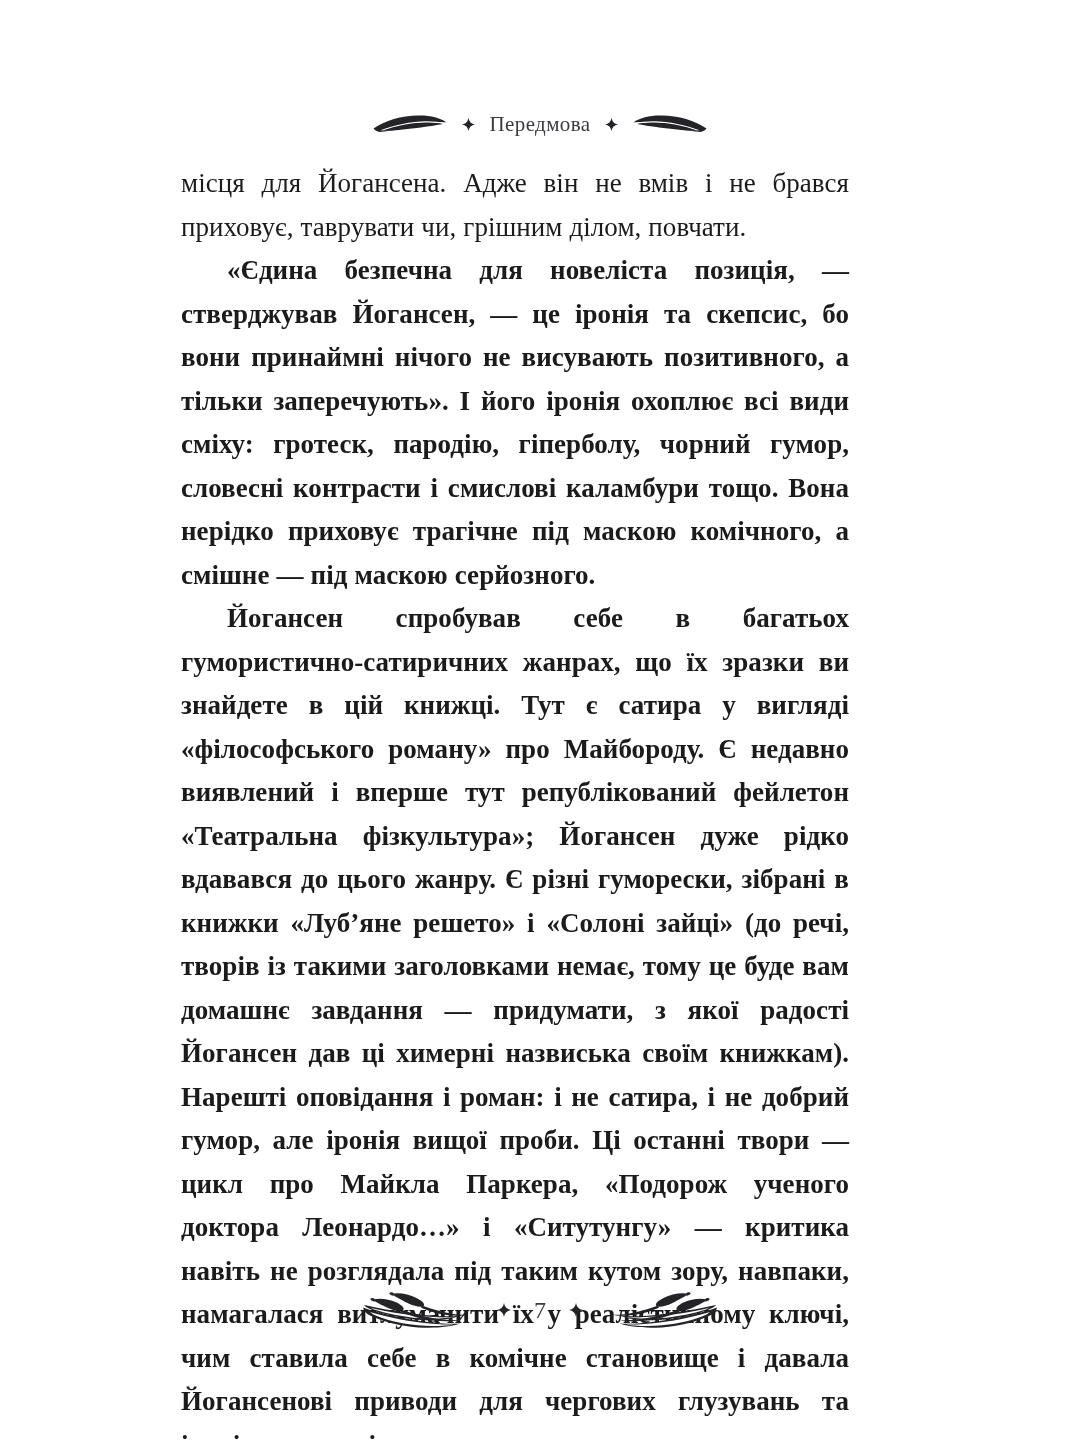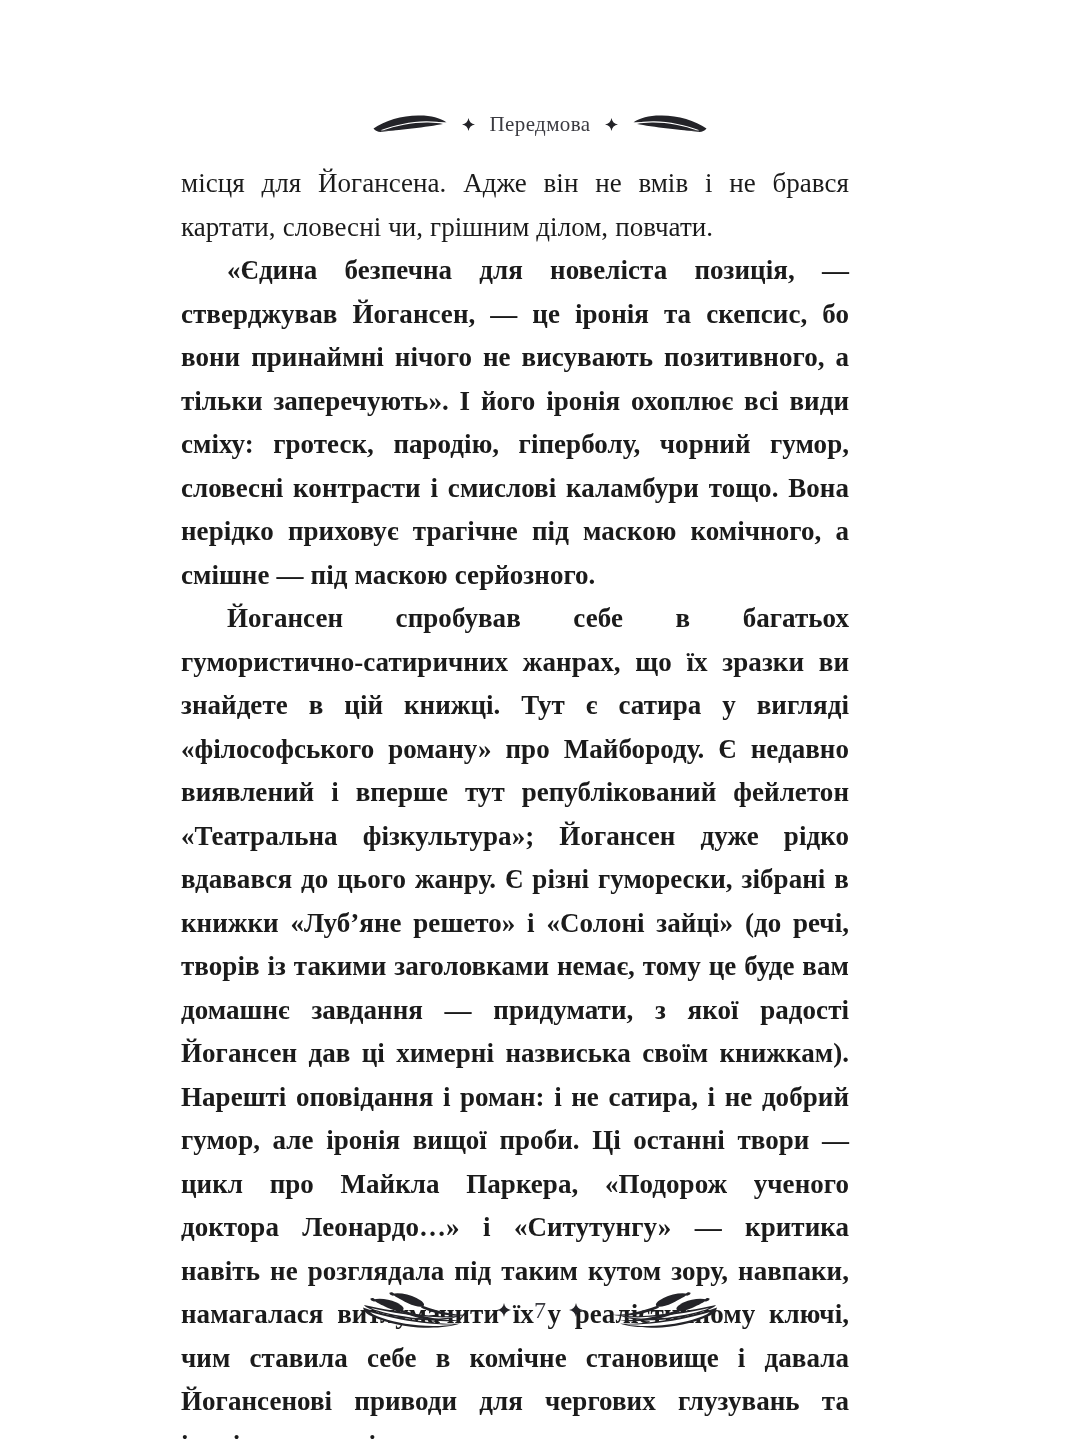--- a/index.html
+++ b/index.html
@@ -149,21 +149,21 @@
 
     <svg class="leaf-simple flip" viewBox="0 0 76 24" aria-hidden="true">
       <path d="M1.5 16.5 C14 7.5, 34 2.2, 52 3.6 C63 4.4, 71 7.6, 74.5 10.4 C70 10.2, 62 10.8, 53 12.4 C38 15.0, 22 18.4, 10 19.8 C6.5 20.2, 3.4 19.0, 1.5 16.5 Z" fill="#232328"></path>
       <path d="M8.5 18.2 C22 13.2, 40 9.0, 55 9.2 C62 9.3, 68 10.0, 72.5 11.0 C66 12.6, 54 14.2, 41 16.0 C29 17.6, 17 19.0, 8.5 18.2 Z" fill="#ffffff"></path>
       <path d="M10.5 18.6 C24 14.0, 41 10.4, 56 10.6 C62 10.7, 67 11.2, 71 12.0 C64 13.4, 52 15.0, 40 16.6 C28.5 18.1, 18 19.3, 10.5 18.6 Z" fill="#232328"></path>
     </svg>
 
   </div>
 
   <div class="textblock">
-    <p>місця для Йогансена. Адже він не вмів і не брався картати, словесні чи, грішним ділом, повчати.</p>
+    <p>місця для Йогансена. Адже він не вмів і не брався приховує, таврувати чи, грішним ділом, повчати.</p>
     <p class="indent">«Єдина безпечна для новеліста позиція, — стверджував Йогансен, — це іронія та скепсис, бо вони принаймні нічого не висувають позитивного, а тільки заперечують». І його іронія охоплює всі види сміху: гротеск, пародію, гіперболу, чорний гумор, словесні контрасти і смислові каламбури тощо. Вона нерідко приховує трагічне під маскою комічного, а смішне — під маскою серйозного.</p>
     <p class="indent">Йогансен спробував себе в багатьох гумористично-сатиричних жанрах, що їх зразки ви знайдете в цій книжці. Тут є сатира у вигляді «філософського роману» про Майбороду. Є недавно виявлений і вперше тут републікований фейлетон «Театральна фізкультура»; Йогансен дуже рідко вдавався до цього жанру. Є різні гуморески, зібрані в книжки «Луб’яне решето» і «Солоні зайці» (до речі, творів із такими заголовками немає, тому це буде вам домашнє завдання — придумати, з якої радості Йогансен дав ці химерні назвиська своїм книжкам). Нарешті оповідання і роман: і не сатира, і не добрий гумор, але іронія вищої проби. Ці останні твори — цикл про Майкла Паркера, «Подорож ученого доктора Леонардо…» і «Ситутунгу» — критика навіть не розглядала під таким кутом зору, навпаки, намагалася витлумачити їх у реалістичному ключі, чим ставила себе в комічне становище і давала Йогансенові приводи для чергових глузувань та іронічних жартів.</p>
     <p class="indent">Скажімо, у нього були дві улюблені мішені — рецензент і критик. У 1928 році вийшов перший Йогансенів репортаж «Подорож людини під кепом», посипалася критика, а через два роки з’явилася й друга подорож — у радянську Болгарію, тобто в болгарський нацрайон на Мелітопольщині. І критику Йогансен «врахував», але геть по-своєму.</p>
   </div>
 
   <div class="folio">
 
     <svg class="leaf-fancy" viewBox="0 0 118 46" aria-hidden="true">
 
       <path d="M2 20.5 C16 25.5, 40 31.5, 63 34.5 C78 36.5, 90 37.3, 99 36.6 C90 39.8, 74 41.6, 57 40.4 C38 39.1, 20 34.2, 8 28.0 C4.8 26.4, 2.6 23.6, 2 20.5 Z" fill="#232328"></path>

